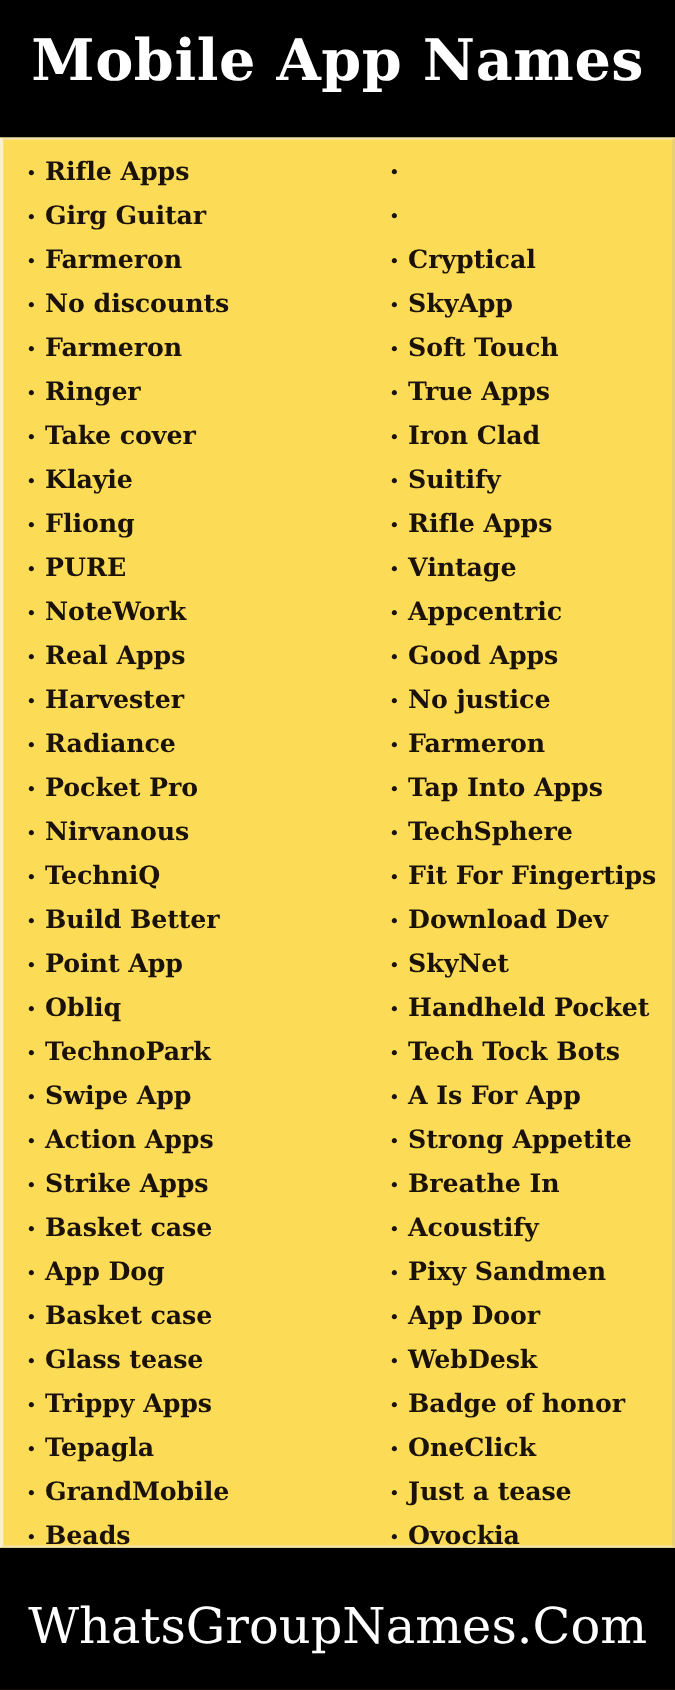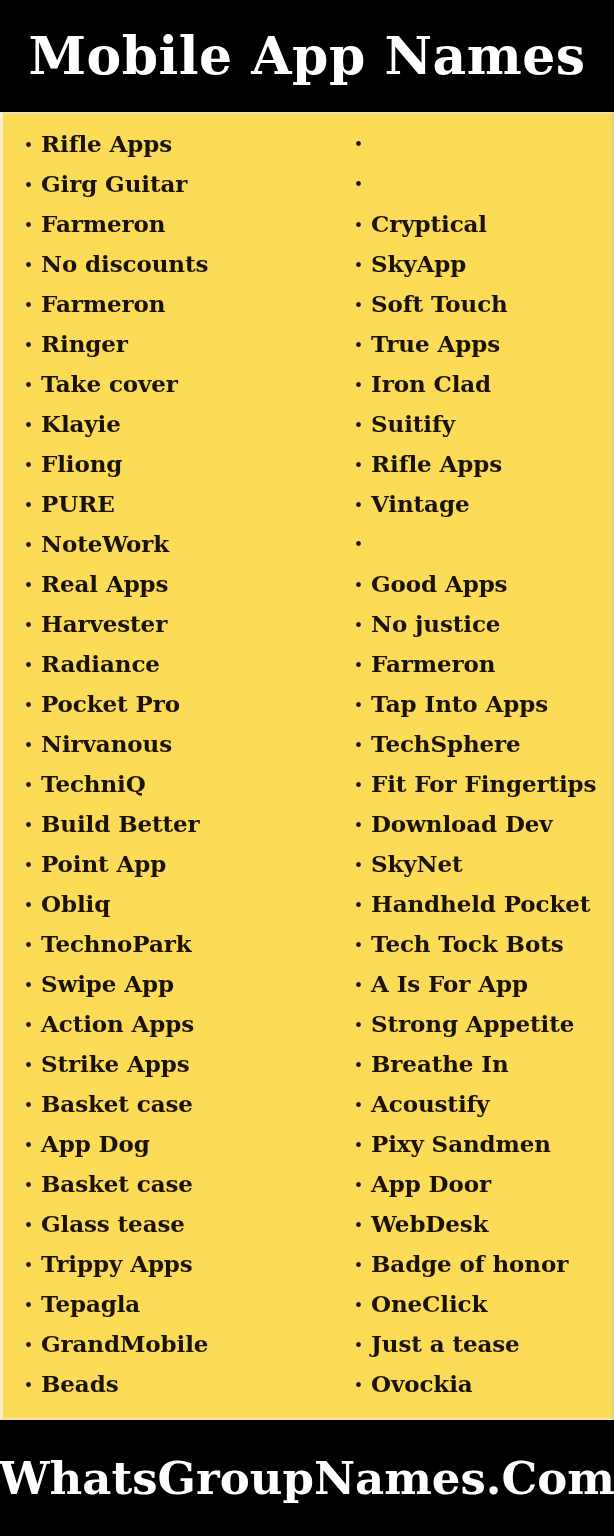--- a/index.html
+++ b/index.html
@@ -13,20 +13,21 @@
     overflow: hidden;
     font-family: "Liberation Serif", "DejaVu Serif", serif;
   }
   .poster {
     width: 614px;
     height: 1536px;
     background: #000000;
     display: flex;
     flex-direction: column;
     position: relative;
+    gap: 13px;
   }
 
   
   .header {
     height: 112px;
     flex: 0 0 112px;
     background: #000000;
     display: flex;
     align-items: center;
     justify-content: center;
@@ -104,21 +105,21 @@
     height: 116px;
     flex: 0 0 116px;
     background: #000000;
     display: flex;
     align-items: center;
     justify-content: center;
   }
   .footer-title {
     color: #ffffff;
     font-family: "DejaVu Serif", "Liberation Serif", serif;
-    font-weight: bold;
+    font-weight: normal;
     font-size: 45px;
     line-height: 1;
     white-space: nowrap;
     text-align: center;
   }
 </style>
 </head>
 <body>
 
 <div class="poster">
@@ -297,20 +298,21 @@
           <li>
             <span class="bullet">•</span>
             <span class="item-label">Rifle Apps</span>
           </li>
           <li>
             <span class="bullet">•</span>
             <span class="item-label">Vintage</span>
           </li>
           <li>
             <span class="bullet">•</span>
+            <span class="item-label">Appcentric</span>
           </li>
           <li>
             <span class="bullet">•</span>
             <span class="item-label">Good Apps</span>
           </li>
           <li>
             <span class="bullet">•</span>
             <span class="item-label">No justice</span>
           </li>
           <li>

